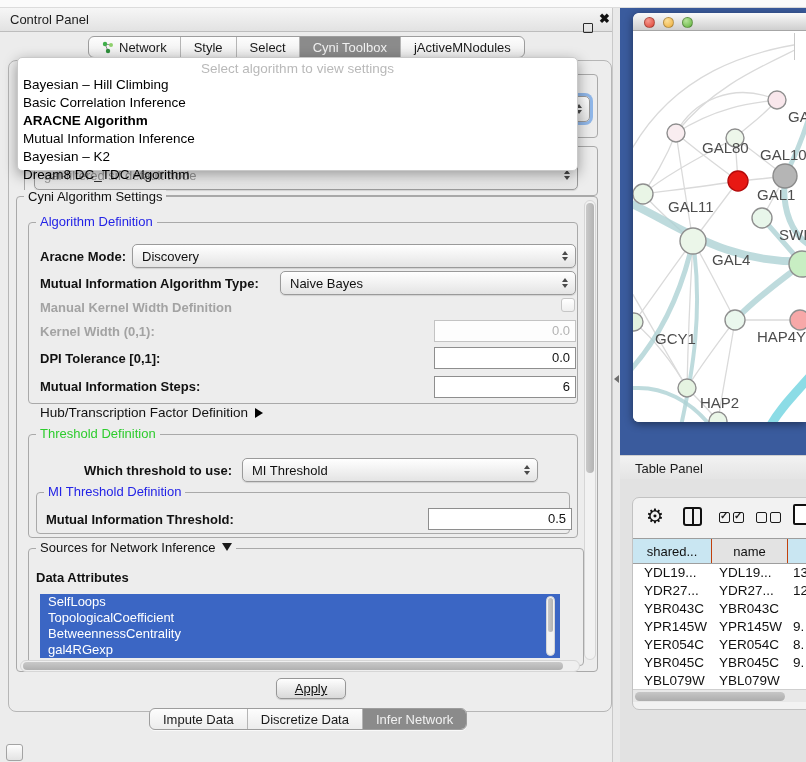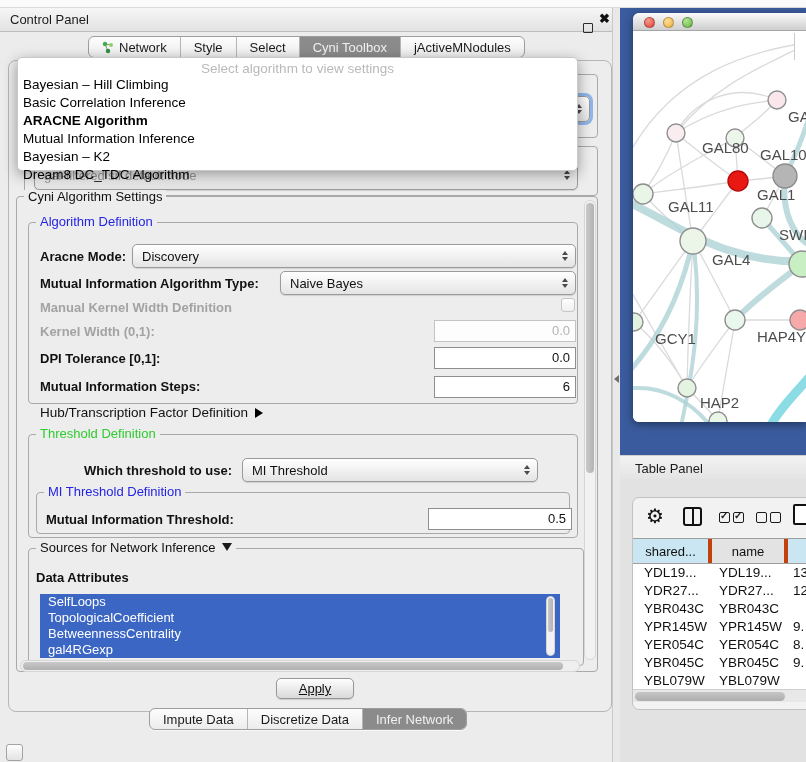--- a/index.html
+++ b/index.html
@@ -97,21 +97,21 @@
   .tp-title{position:absolute;left:15px;top:5px;color:#1c1c1c;}
   .tp-inner{position:absolute;left:12px;top:42px;width:180px;height:213px;background:#f2f2f2;border:1px solid #c2c2c2;border-radius:7px 0 0 7px;overflow:hidden;}
   .tb-gear{position:absolute;left:13px;top:8px;font-size:20px;line-height:20px;color:#111;}
   .tb-split{position:absolute;left:50px;top:9px;width:19px;height:19px;border:2px solid #111;border-radius:3px;}
   .tb-split::after{content:"";position:absolute;left:6.5px;top:0;width:2px;height:15px;background:#111;}
   .cbpair{position:absolute;top:14px;display:flex;gap:3px;}
   .cb{width:11px;height:11px;border:1.5px solid #1a1a1a;border-radius:2px;position:relative;}
   .cb.on::after{content:"✓";position:absolute;left:0;top:-3px;font-size:10px;font-weight:bold;color:#1a1a1a;}
   .tb-file{position:absolute;left:160px;top:6px;width:16px;height:21px;border:2px solid #111;border-radius:2px;background:#fff;}
   .tbl-head{position:absolute;left:0;top:40px;width:180px;height:26px;display:flex;border-top:1px solid #9e9e9e;border-bottom:1px solid #9e9e9e;background:#e3e3e3;}
-  .th-cell{height:100%;display:flex;align-items:center;justify-content:center;border-right:4px solid #c2410c;font-size:13px;color:#111;}
+  .th-cell{height:100%;display:flex;align-items:center;justify-content:center;border-right:1px solid #c2410c;font-size:13px;color:#111;}
   .th-blue{background:var(--header-blue,#c9e6f2);}
   .tbl-rows{position:absolute;left:0;top:66px;width:180px;height:125px;background:#fff;overflow:hidden;}
   .trow{display:flex;height:18px;line-height:18px;font-size:13.5px;color:#111;white-space:nowrap;}
   .trow .c1{width:79px;padding-left:11px;overflow:hidden;}
   .trow .c2{width:76px;padding-left:7px;overflow:hidden;}
   .trow .c3{padding-left:5px;}
   .tp-hsb{position:absolute;left:0;top:191px;width:180px;height:13px;background:#e8e8e8;border-top:1px solid #cfcfcf;}
   .tp-hsb .th{position:absolute;left:2px;top:2px;width:150px;height:9px;background:linear-gradient(#c6c6c6,#adadad);border-radius:5px;}
 
   .corner-btn{left:6px;top:744px;width:17px;height:17px;border:1px solid #a3a3a3;border-radius:3px;background:linear-gradient(#fdfdfd,#e3e3e3);}
@@ -255,21 +255,21 @@
       <div class="attr-item">gal4RGexp</div>
     </div>
   <div class="abs vsb" style="left:546px;top:596px;width:9px;height:60px;">
       <span class="th" style="top:1px;height:34px;"></span>
     </div>
 
   <div class="abs hsb" style="left:20px;top:660px;width:560px;height:12px;">
     <span class="th" style="left:2px;width:540px;"></span>
   </div>
 
-  <div class="btn" style="left:276px;top:678px;width:78px;height:21px;text-decoration:underline;">Apply</div>
+  <div class="btn" style="left:276px;top:678px;width:70px;height:21px;text-decoration:underline;">Apply</div>
 
   <div class="abs" style="left:149px;top:708px;text-decoration:underline;">
     <div class="seg">
       <span class="sg">
           <span>Impute Data</span>
         </span>
       <span class="sg">
           <span>Discretize Data</span>
         </span>
       <span class="sg sel">

